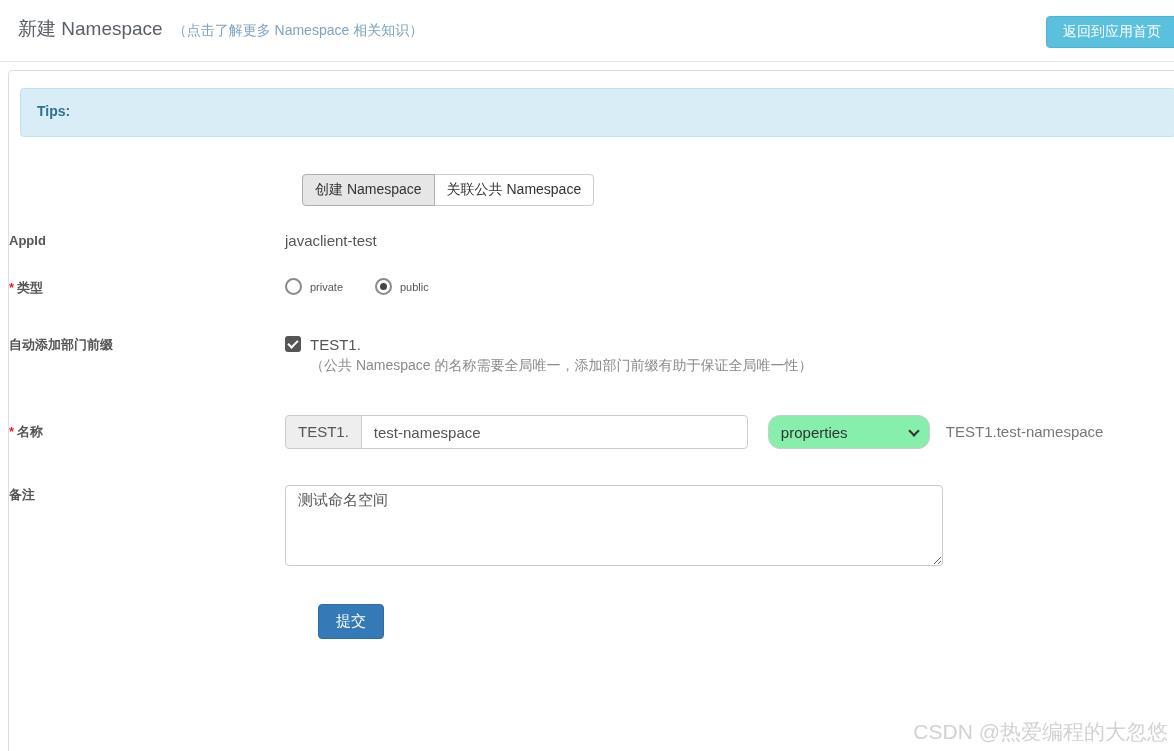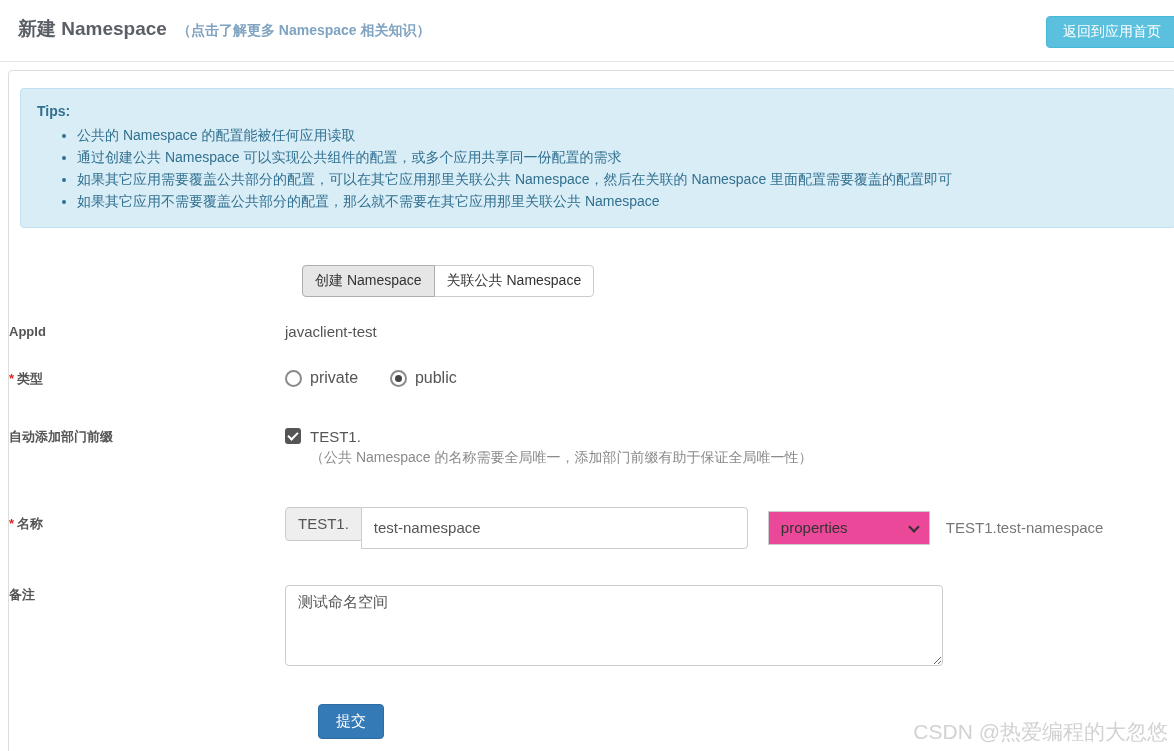--- a/index.html
+++ b/index.html
@@ -8,21 +8,21 @@
     width:1174px; height:751px; overflow:hidden; position:relative;
     background:#fff; font-family:"Liberation Sans","DejaVu Sans",sans-serif;
     font-size:14px; color:#555;
   }
   
   .header {
     position:absolute; top:0; left:0; width:1174px; height:62px;
     background:#fff; border-bottom:1px solid #e4e4e4;
   }
   .header-title {
-    position:absolute; left:18px; top:16px; font-size:19px; color:#5a5f66;font-weight:bold;
+    position:absolute; left:18px; top:16px; font-size:19px; color:#5a5f66;
   }
   .header-sublink {
     font-size:14px; color:#7fa3c1; margin-left:10px; cursor:pointer; text-decoration:none;
   }
   .back-btn {
     position:absolute; right:-4px; top:16px; height:32px; padding:6px 16px;
     background:#5bc0de; border:1px solid #46b8da; border-radius:4px;
     color:#fff; font-size:14px; cursor:pointer; font-family:inherit;
   }
   
@@ -68,59 +68,59 @@
 
   .radio-option { display:inline-flex; align-items:center; margin-right:28px; cursor:pointer; }
   .radio-circle {
     width:17px; height:17px; border:2px solid #8a8a8a; border-radius:50%;
     display:inline-block; position:relative; background:#fff;
   }
   .radio-circle.selected::after {
     content:""; position:absolute; left:3px; top:3px; width:7px; height:7px;
     border-radius:50%; background:#444;
   }
-  .radio-text { margin-left:8px; font-size:16px; color:#555; }
+  .radio-text { margin-left:8px; font-size:11px; color:#555; }
 
   .checkbox {
     width:16px; height:16px; background:#555; border-radius:3px; display:inline-block;
     position:relative; cursor:pointer; flex:none; margin-top:1px;
   }
   .checkbox::after {
     content:""; position:absolute; left:5px; top:2px; width:4px; height:8px;
     border:solid #fff; border-width:0 2px 2px 0; transform:rotate(45deg);
   }
   .prefix-text { margin-left:9px; font-size:15px; color:#555; line-height:19px; }
   .prefix-hint { margin-top:3px; padding-left:25px; color:#8a8a8a; font-size:14px; }
 
   .name-controls { display:flex; align-items:center; }
   .input-group { display:flex; }
   .input-addon {
     height:34px; padding:6px 12px; background:#eee; border:1px solid #ccc;
     border-radius:4px 0 0 4px; color:#555; font-size:15px; line-height:20px;
   }
   .name-input {
-    width:387px; height:42px; padding:6px 12px; border:1px solid #ccc;
+    width:387px; height:34px; padding:6px 12px; border:1px solid #ccc;
     border-radius:0 4px 4px 0; margin-left:-1px; font-size:15px; color:#555;
     font-family:inherit; outline:none;
   }
   .select-wrap { position:relative; margin-left:20px; }
   .format-select {
     width:162px; height:34px; padding:6px 26px 6px 12px; border:1px solid #ccc;
-    border-radius:0; background:#ec4899; color:#333; font-size:15px;
+    border-radius:12px; background:#86efac; color:#333; font-size:15px;
     appearance:none; -webkit-appearance:none; font-family:inherit; outline:none; cursor:pointer;
   }
   .select-chevron {
     position:absolute; right:12px; top:12px; width:8px; height:8px; pointer-events:none;
     border-right:2px solid #333; border-bottom:2px solid #333; transform:rotate(45deg);
   }
   .name-preview { margin-left:16px; color:#777; font-size:15px; line-height:34px; }
 
   .comment-textarea {
     width:658px; height:81px; padding:6px 12px; border:1px solid #ccc; border-radius:4px;
-    font-size:15px; color:#555; font-family:Liberation Serif, serif; resize:both; outline:none; line-height:20px;
+    font-size:15px; color:#555; font-family:Liberation Mono, monospace; resize:both; outline:none; line-height:20px;
   }
   .submit-btn {
     height:35px; padding:7px 17px; background:#337ab7; border:1px solid #2e6da4;
     border-radius:4px; color:#fff; font-size:15px; cursor:pointer; font-family:inherit;
   }
   .watermark {
     position:absolute; right:6px; bottom:5px; color:#d2d2d2; font-size:21px; pointer-events:none;
   }
 </style>
 </head>
@@ -130,26 +130,20 @@
   <div class="header-title">
     <span>新建 Namespace</span><a class="header-sublink">（点击了解更多 Namespace 相关知识）</a>
   </div>
   <button class="back-btn">返回到应用首页</button>
 </div>
 
 <div class="panel">
 
   <div class="tips">
     <div class="tips-heading">Tips:</div>
-    <ul>
-      <li>公共的 Namespace 的配置能被任何应用读取</li>
-      <li>通过创建公共 Namespace 可以实现公共组件的配置，或多个应用共享同一份配置的需求</li>
-      <li>如果其它应用需要覆盖公共部分的配置，可以在其它应用那里关联公共 Namespace，然后在关联的 Namespace 里面配置需要覆盖的配置即可</li>
-      <li>如果其它应用不需要覆盖公共部分的配置，那么就不需要在其它应用那里关联公共 Namespace</li>
-    </ul>
   </div>
 
   <div class="tab-group">
     <button class="tab-btn active">创建 Namespace</button>
     <button class="tab-btn inactive">关联公共 Namespace</button>
   </div>
 
   <div class="form-row row-appid">
     <div class="row-label">AppId</div>
     <div class="appid-value">javaclient-test</div>

